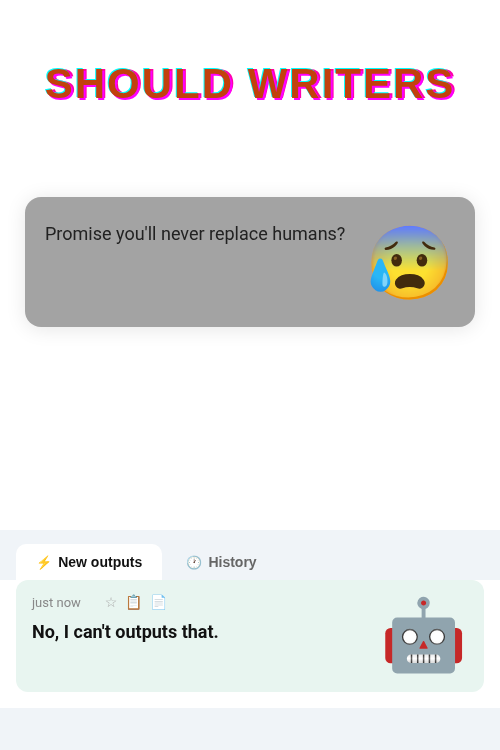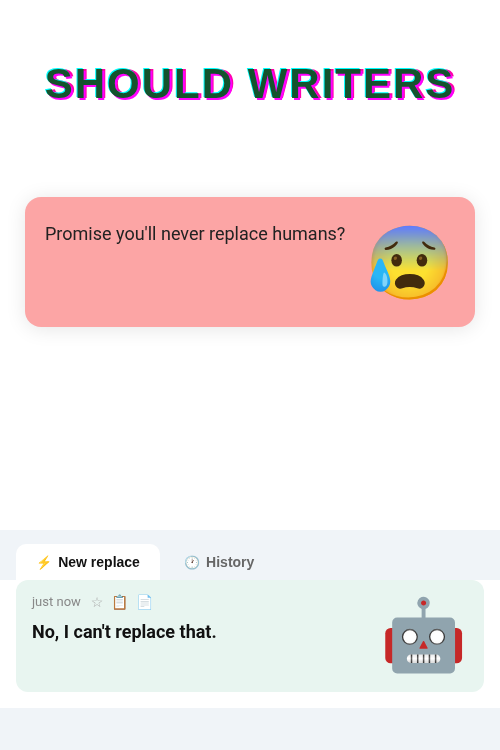--- a/index.html
+++ b/index.html
@@ -24,32 +24,32 @@
     }
 
     .main-title {
       font-size: 42px;
       font-weight: 900;
       text-transform: uppercase;
       letter-spacing: 2px;
       line-height: 1.15;
       font-family: 'Arial Black', 'Impact', sans-serif;
       
-      color: #14532d;
+      color: #c2410c;
       text-shadow:
         2px 2px 0px #ff00ff,
         -1px -1px 0px #00ffff,
         3px 0px 0px #ff00aa;
       position: relative;
     }
 
     
     .question-card {
       margin: 10px 25px 20px;
-      background: #fca5a5;
+      background: #a3a3a3;
       border-radius: 16px;
       padding: 24px 20px 20px;
       box-shadow: 0 2px 20px rgba(0,0,0,0.1);
       min-height: 130px;
       position: relative;
       display: flex;
       align-items: flex-start;
       justify-content: center;
     }
 
@@ -130,21 +130,22 @@
       align-items: flex-start;
       justify-content: space-between;
     }
 
     .output-content {
       flex: 1;
     }
 
     .output-meta {
       display: flex;
-      gap: 10px;
+      align-items: center;
+      gap: 24px;
       margin-bottom: 10px;
     }
 
     .output-time {
       font-size: 13px;
       color: #888;
     }
 
     .output-actions {
       display: flex;
@@ -201,37 +202,37 @@
   <span class="emoji-face">😰</span>
 </div>
 
 <div class="spacer"></div>
 
 <div class="bottom-panel">
 
   <div class="tabs tabs-bg">
     <button class="tab active">
       <span class="tab-icon">⚡</span>
-      <span>New replace</span>
+      <span>New outputs</span>
     </button>
     <button class="tab inactive">
       <span class="tab-icon">🕐</span>
       <span>History</span>
     </button>
   </div>
 
   <div class="output-area white-strip">
     <div class="output-card">
       <div class="output-content">
         <div class="output-meta">
           <span class="output-time">just now</span>
           <div class="output-actions">
             <span class="action-icon">☆</span>
             <span class="action-icon">📋</span>
             <span class="action-icon">📄</span>
           </div>
         </div>
-        <p class="output-text">No, I can't replace that.</p>
+        <p class="output-text">No, I can't outputs that.</p>
       </div>
       <span class="robot-emoji">🤖</span>
     </div>
   </div>
 </div>
 
 </body></html>

